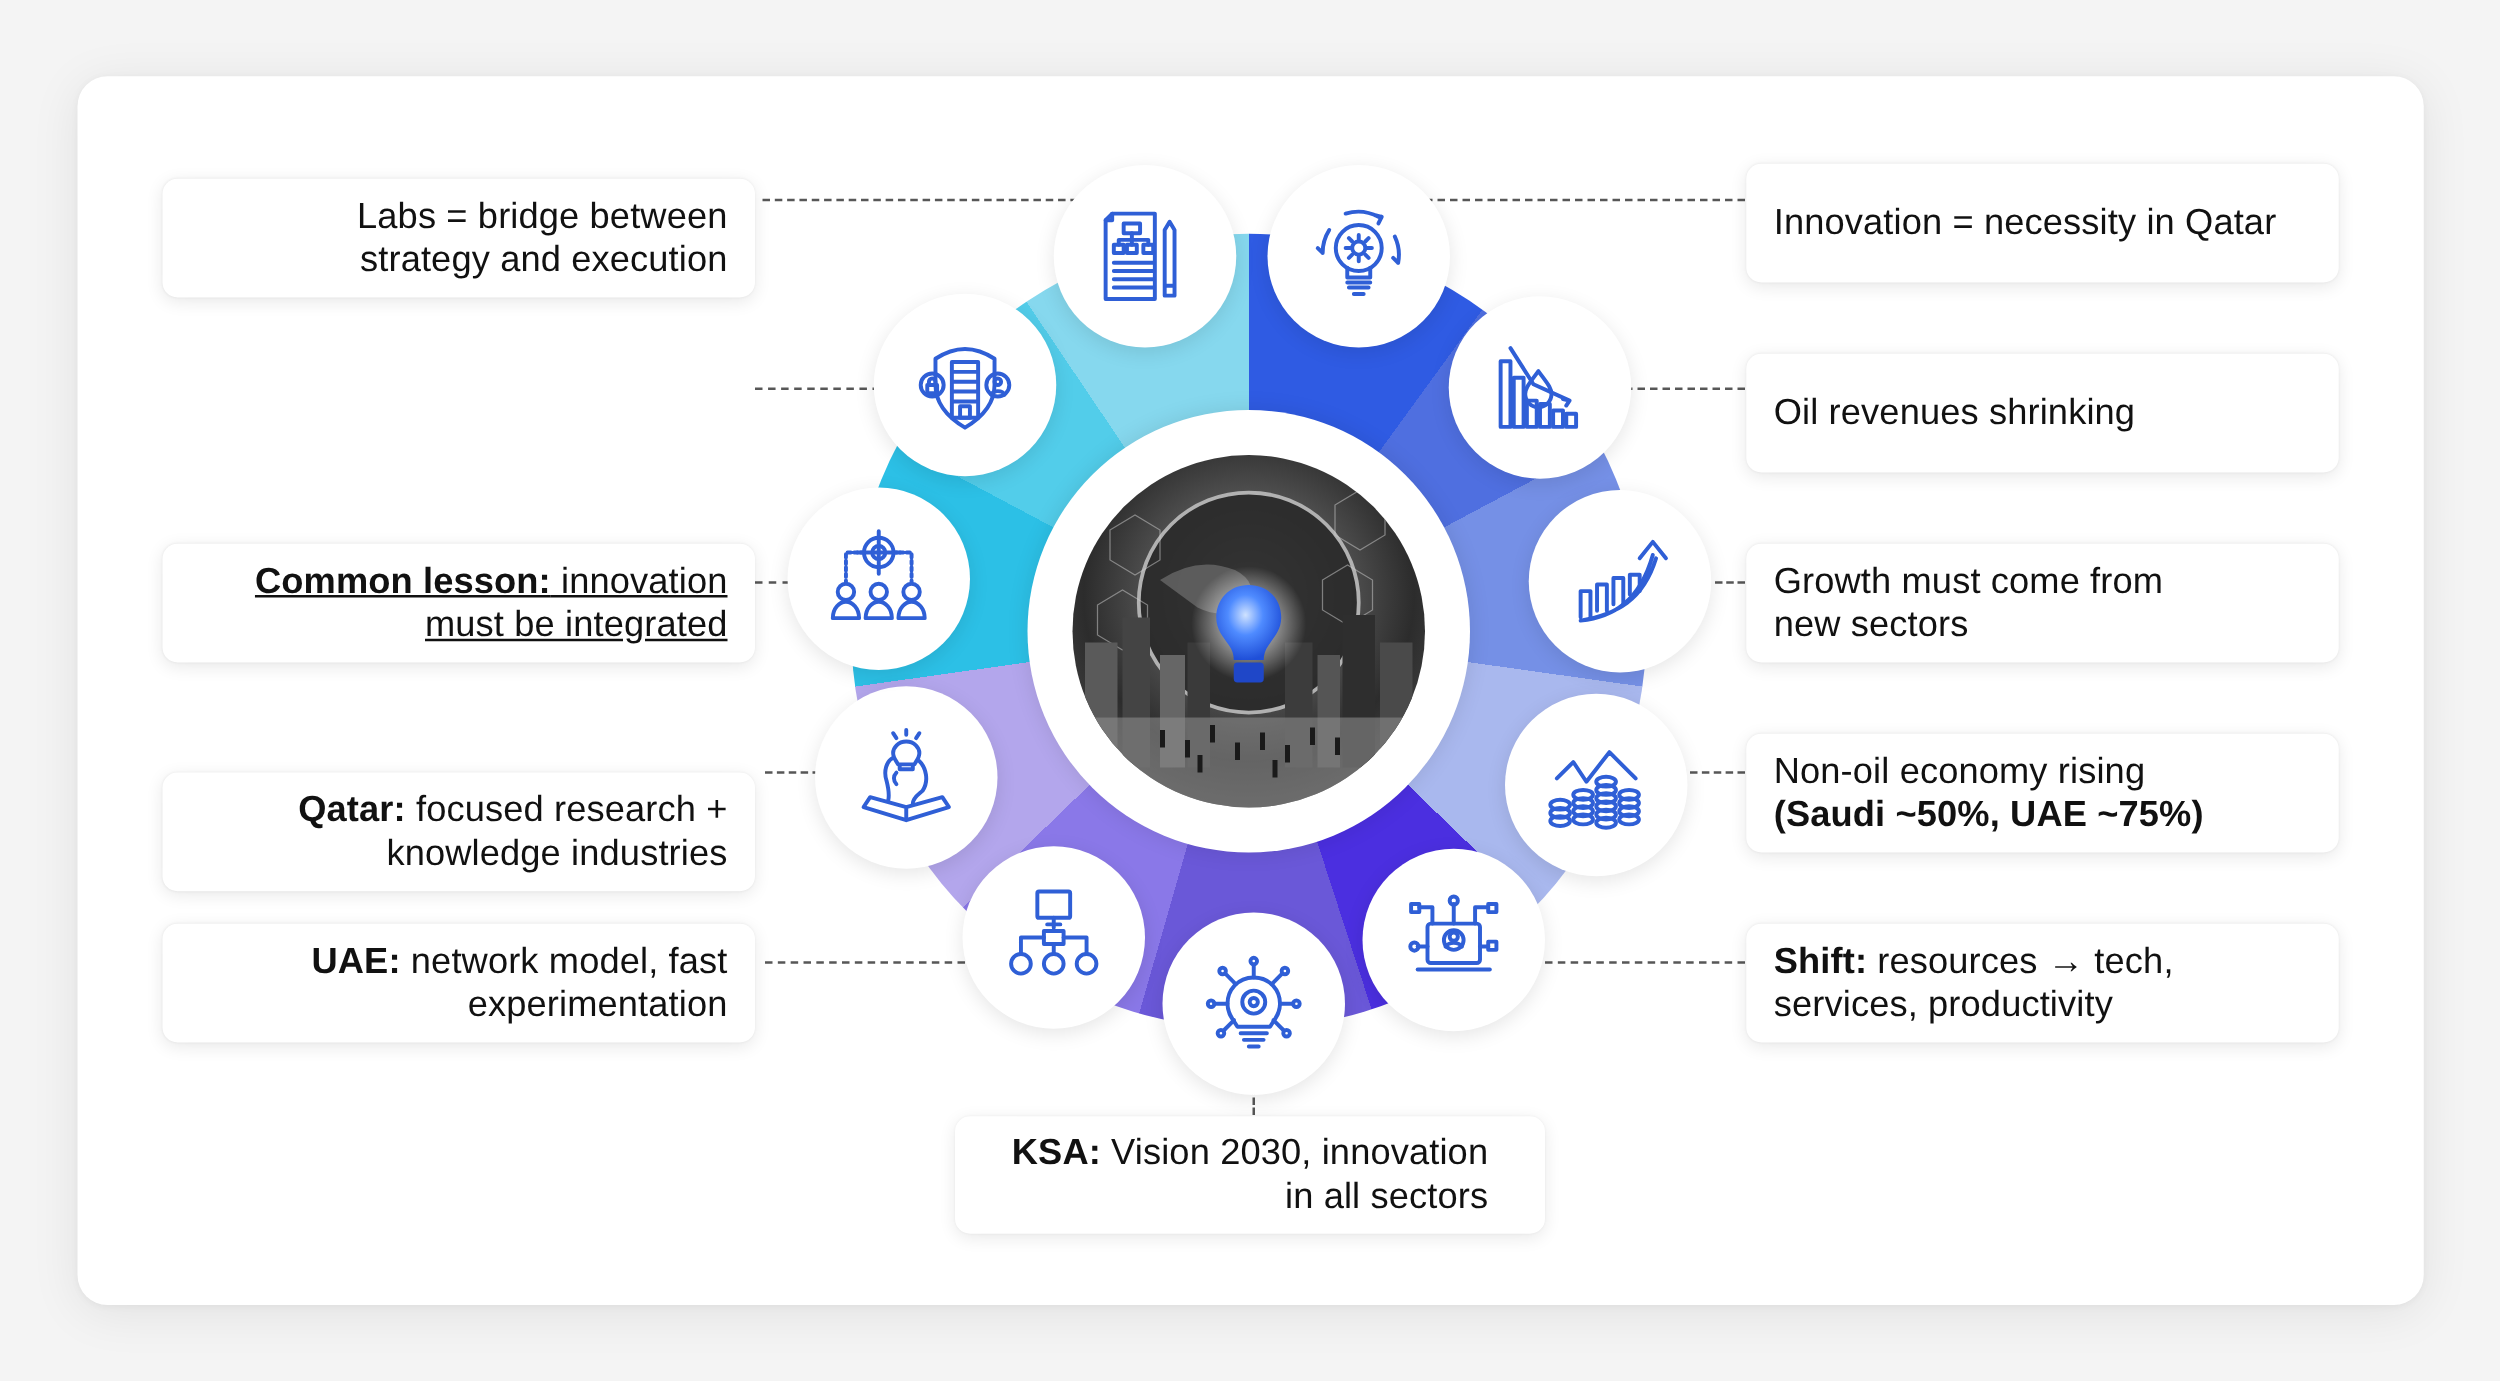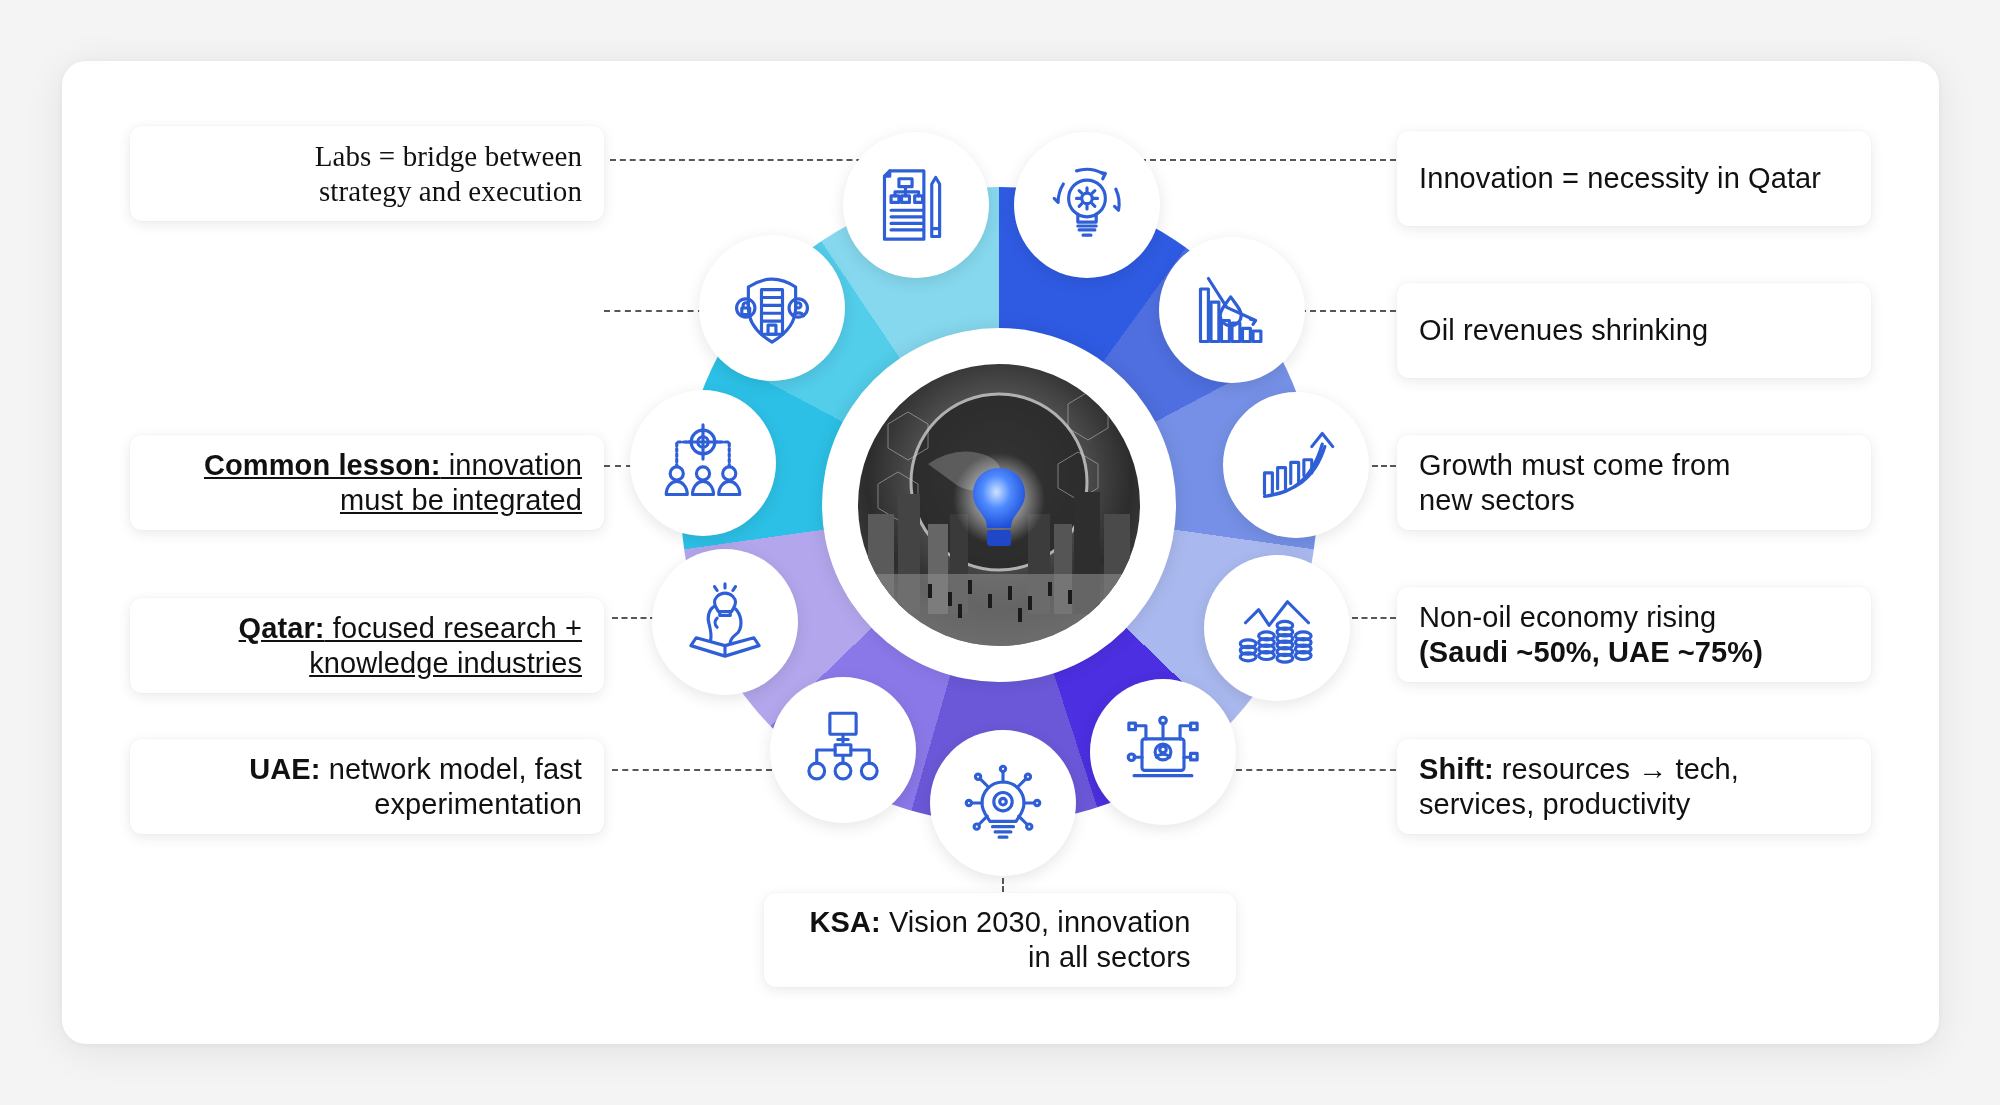--- a/index.html
+++ b/index.html
@@ -288,33 +288,33 @@
         <rect x="29" y="45" width="6" height="7"></rect>
       <circle cx="12" cy="32" r="7"></circle>
         <rect x="9" y="32" width="6" height="5"></rect>
         <path d="M10 32 v-2 a2 2 0 0 1 4 0 v2"></path>
       <circle cx="52" cy="32" r="7"></circle>
         <circle cx="52" cy="30" r="2"></circle>
         <path d="M48 38 c1 -3 7 -3 8 0"></path>
     </svg>
   </div>
 
-  <div class="label-box left" style="top:126px;font-family:Liberation Serif, serif;">
+  <div class="label-box left" style="top:143px;">
     <div class="label-text">
       <span>Labs = bridge between</span><br>
       <span>strategy and execution</span>
     </div>
   </div>
   <div class="label-box left" style="top:435px;text-decoration:underline;">
     <div class="label-text">
       <b>Common lesson:</b><span> innovation</span><br>
       <span>must be integrated</span>
     </div>
   </div>
-  <div class="label-box left" style="top:598px;text-decoration:underline;">
+  <div class="label-box left" style="top:618px;">
     <div class="label-text">
       <b>Qatar:</b><span> focused research +</span><br>
       <span>knowledge industries</span>
     </div>
   </div>
   <div class="label-box left" style="top:739px;">
     <div class="label-text">
       <b>UAE:</b><span> network model, fast</span><br>
       <span>experimentation</span>
     </div>

